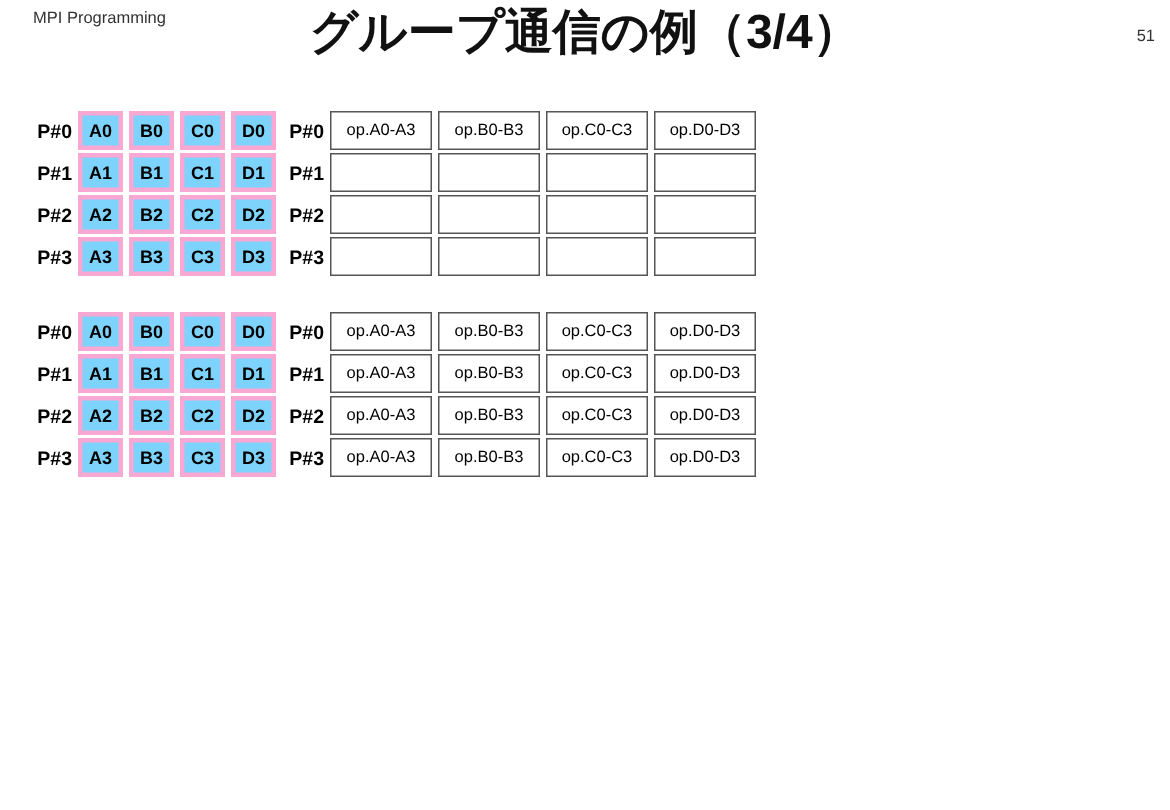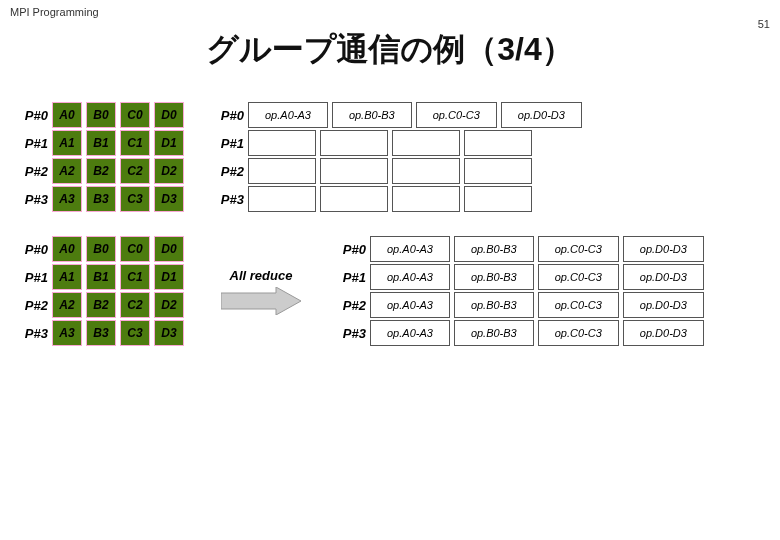--- a/index.html
+++ b/index.html
@@ -7,76 +7,74 @@
       width: 780px;
       height: 540px;
       background: white;
       font-family: Arial, sans-serif;
       overflow: hidden;
       position: relative;
     }
     .header-left {
       position: absolute;
       top: 6px;
-      left: 10px;
+      left: 22px;
       font-size: 11px;
       color: #333;
     }
     .header-right {
       position: absolute;
       top: 18px;
       right: 10px;
       font-size: 11px;
       color: #333;
     }
     .main-title {
       text-align: center;
       font-size: 32px;
       font-weight: bold;
-      margin-top: 28px;
       color: #111;
     }
     .sections {
       display: flex;
       flex-direction: column;
       gap: 24px;
       margin-top: 30px;
       padding: 0 20px;
     }
     .section {
       display: flex;
-      gap: 32px;
-      font-style: italic;
+      gap: 4px;
     }
     .process-table {
       display: flex;
       flex-direction: column;
       gap: 2px;
     }
     .process-row {
       display: flex;
       align-items: center;
       gap: 4px;
     }
     .proc-label {
       font-size: 13px;
       font-weight: bold;
       width: 28px;
       text-align: right;
     }
     .cell {
       width: 30px;
       height: 26px;
-      border: 1px solid #f9a8d4;
+      border: 3px solid #f9a8d4;
       display: flex;
       align-items: center;
       justify-content: center;
       font-size: 12px;
       font-weight: bold;
-      background: #4d7c0f;
+      background: #7dd3fc;
     }
     .arrow-container {
       display: flex;
       flex-direction: column;
       align-items: center;
       justify-content: center;
       min-width: 90px;
     }
     .arrow-label {
       font-size: 13px;
@@ -104,21 +102,21 @@
       gap: 4px;
     }
     .result-cell {
       height: 26px;
       border: 1px solid #555;
       display: flex;
       align-items: center;
       justify-content: center;
       font-size: 11px;
       background: white;
-      padding: 0 16px;
+      padding: 0 4px;
       min-width: 68px;
     }
     .result-cell.empty {
       background: white;
     }
   </style>
 </head>
 <body>
 
 <div class="header-left">MPI Programming</div>
@@ -212,26 +210,20 @@
           <div class="cell">D2</div>
         </div>
         <div class="process-row">
           <div class="proc-label">P#3</div>
           <div class="cell">A3</div>
           <div class="cell">B3</div>
           <div class="cell">C3</div>
           <div class="cell">D3</div>
         </div>
       </div>
-      <div class="arrow-container">
-        <div class="arrow-label">All reduce</div>
-        <div class="arrow"><svg viewBox="0 0 80 28" xmlns="http://www.w3.org/2000/svg">
-    <polygon points="0,6 55,6 55,0 80,14 55,28 55,22 0,22" fill="#cccccc" stroke="#999" stroke-width="1"></polygon>
-  </svg></div>
-      </div>
       <div class="result-table">
         <div class="result-row">
           <div class="proc-label">P#0</div>
           <div class="result-cell">op.A0-A3</div>
           <div class="result-cell">op.B0-B3</div>
           <div class="result-cell">op.C0-C3</div>
           <div class="result-cell">op.D0-D3</div>
         </div>
         <div class="result-row">
           <div class="proc-label">P#1</div>

